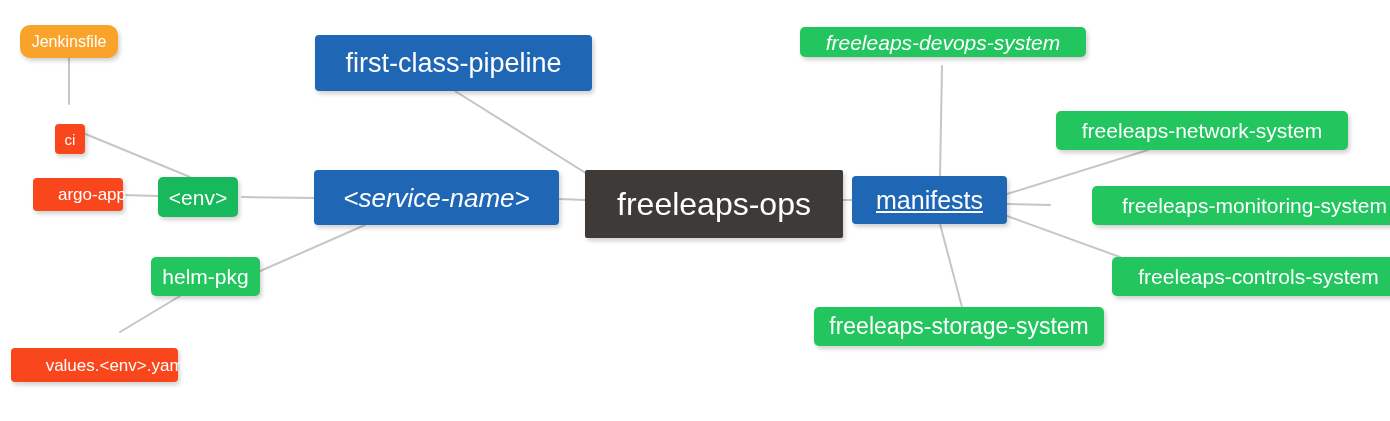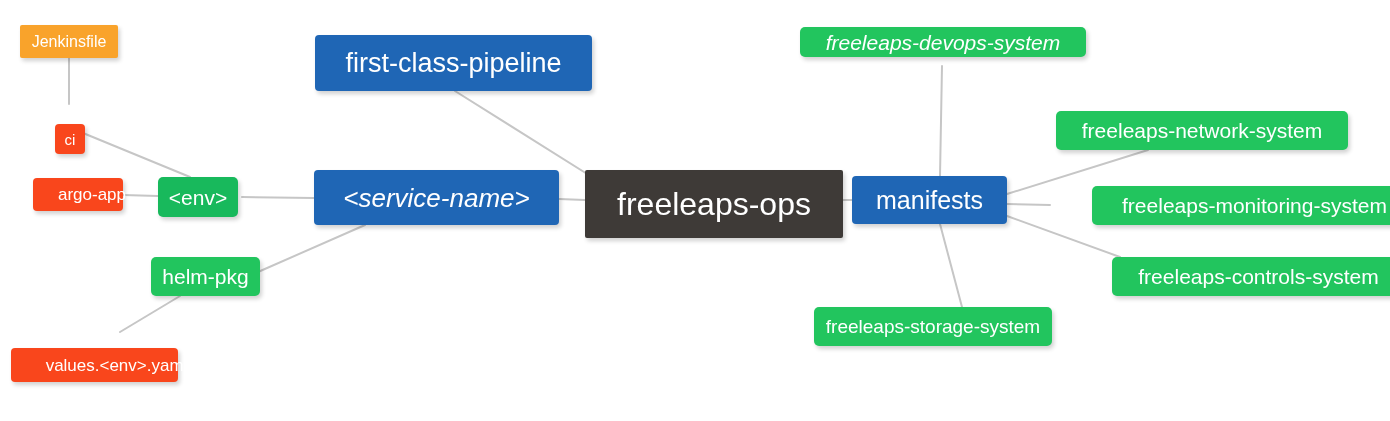--- a/index.html
+++ b/index.html
@@ -85,51 +85,51 @@
   <div id="node-layer">
       <div class="node node-lvl1" style="left: 315px; top: 35px; width: 277px; height: 56px; background: rgb(31, 102, 181); font-size: 27px; border-radius: 4px;">
         <span>first-class-pipeline</span>
       </div>
       <div class="node node-root" style="left: 585px; top: 170px; width: 258px; height: 68px; background: rgb(62, 58, 55); font-size: 32px; border-radius: 2px;">
         <span>freeleaps-ops</span>
       </div>
       <div class="node node-lvl1" style="left: 314px; top: 170px; width: 245px; height: 55px; background: rgb(31, 102, 181); font-size: 26px; border-radius: 4px; font-style: italic;">
         <span>&lt;service-name&gt;</span>
       </div>
-      <div class="node node-lvl1" style="left: 852px; top: 176px; width: 155px; height: 48px; background: rgb(31, 102, 181); font-size: 25px; border-radius: 4px;">
+      <div class="node node-lvl1" style="left: 852px; top: 176px; width: 155px; height: 48px; background: rgb(31, 102, 181); font-size: 25px; border-radius: 4px; text-decoration: underline;">
         <span>manifests</span>
       </div>
       <div class="node node-lvl2" style="left: 158px; top: 177px; width: 80px; height: 40px; background: rgb(24, 185, 92); font-size: 21px; border-radius: 5px;">
         <span>&lt;env&gt;</span>
       </div>
       <div class="node node-lvl2" style="left: 151px; top: 257px; width: 109px; height: 39px; background: rgb(34, 197, 94); font-size: 21px; border-radius: 5px;">
         <span>helm-pkg</span>
       </div>
       <div class="node node-lvl3" style="left: 55px; top: 104px; width: 30px; height: 30px; background: rgb(249, 70, 28); font-size: 15px; border-radius: 4px; margin-top: 20px;">
         <span>ci</span>
       </div>
-      <div class="node node-lvl3" style="left: 20px; top: 25px; width: 98px; height: 33px; background: rgb(249, 163, 43); font-size: 16px; border-radius: 2px;">
+      <div class="node node-lvl3" style="left: 20px; top: 25px; width: 98px; height: 33px; background: rgb(249, 163, 43); font-size: 16px; border-radius: 10px;">
         <span>Jenkinsfile</span>
       </div>
       <div class="node node-lvl3" style="left: 33px; top: 178px; width: 90px; height: 33px; background: rgb(249, 70, 28); font-size: 17px; border-radius: 4px; padding-left: 28px;">
         <span>argo-app</span>
       </div>
       <div class="node node-lvl3" style="left: 11px; top: 348px; width: 167px; height: 34px; background: rgb(249, 70, 28); font-size: 17px; border-radius: 4px; padding-left: 44px;">
         <span>values.&lt;env&gt;.yaml</span>
       </div>
       <div class="node node-lvl2" style="left: 800px; top: 27px; width: 286px; height: 30px; background: rgb(34, 197, 94); font-size: 21px; border-radius: 5px; font-style: italic;">
         <span>freeleaps-devops-system</span>
       </div>
       <div class="node node-lvl2" style="left: 1056px; top: 111px; width: 292px; height: 39px; background: rgb(34, 197, 94); font-size: 21px; border-radius: 5px;">
         <span>freeleaps-network-system</span>
       </div>
       <div class="node node-lvl2" style="left: 1092px; top: 186px; width: 325px; height: 39px; background: rgb(34, 197, 94); font-size: 21px; border-radius: 5px;">
         <span>freeleaps-monitoring-system</span>
       </div>
       <div class="node node-lvl2" style="left: 1112px; top: 257px; width: 293px; height: 39px; background: rgb(34, 197, 94); font-size: 21px; border-radius: 5px;">
         <span>freeleaps-controls-system</span>
       </div>
-      <div class="node node-lvl2" style="left: 814px; top: 307px; width: 238px; height: 39px; background: rgb(34, 197, 94); font-size: 19px; border-radius: 5px;">
+      <div class="node node-lvl2" style="left: 814px; top: 307px; width: 290px; height: 39px; background: rgb(34, 197, 94); font-size: 23px; border-radius: 5px;">
         <span>freeleaps-storage-system</span>
       </div>
     </div>
 
 </div>
 
 </body></html>

